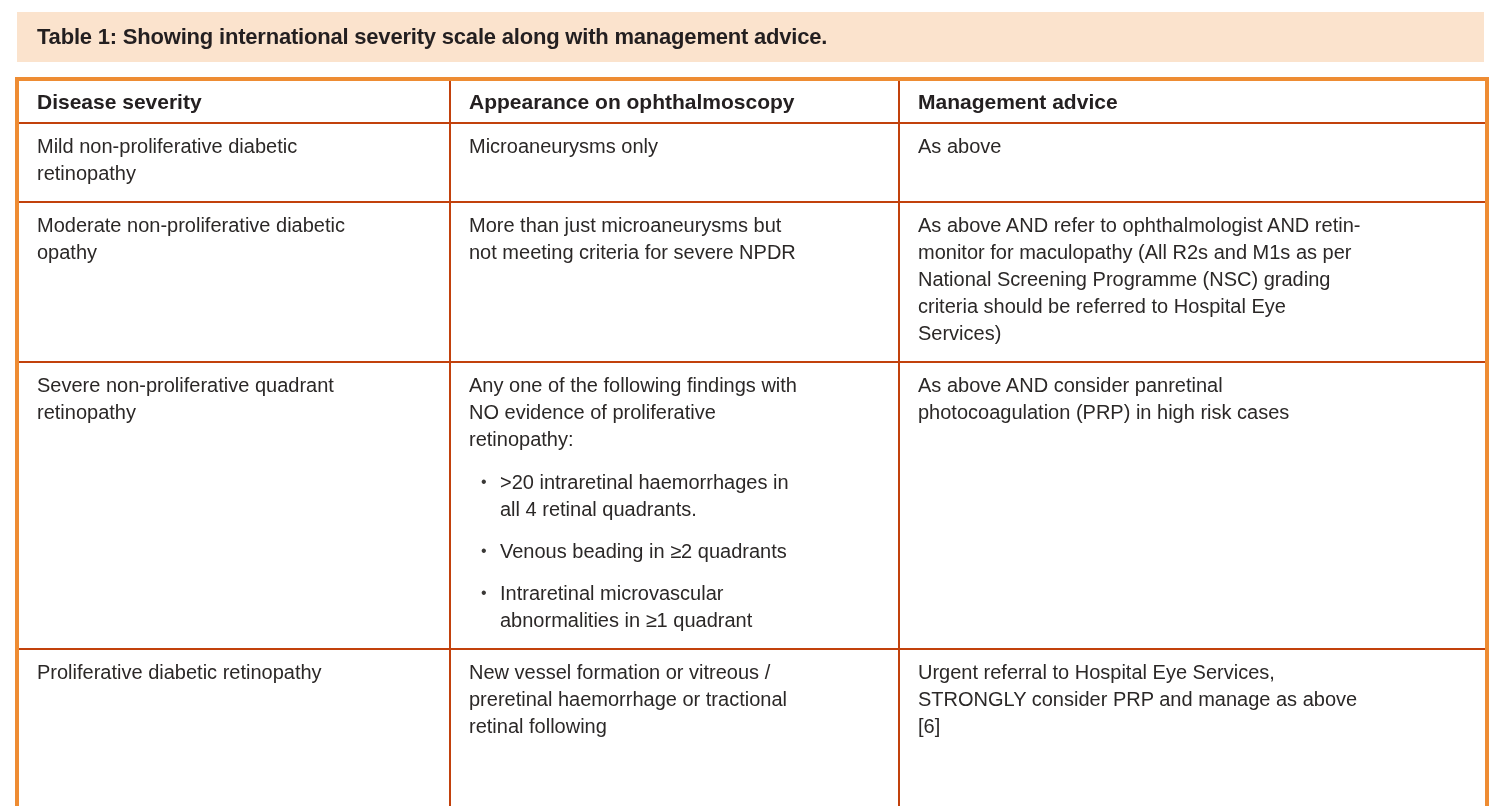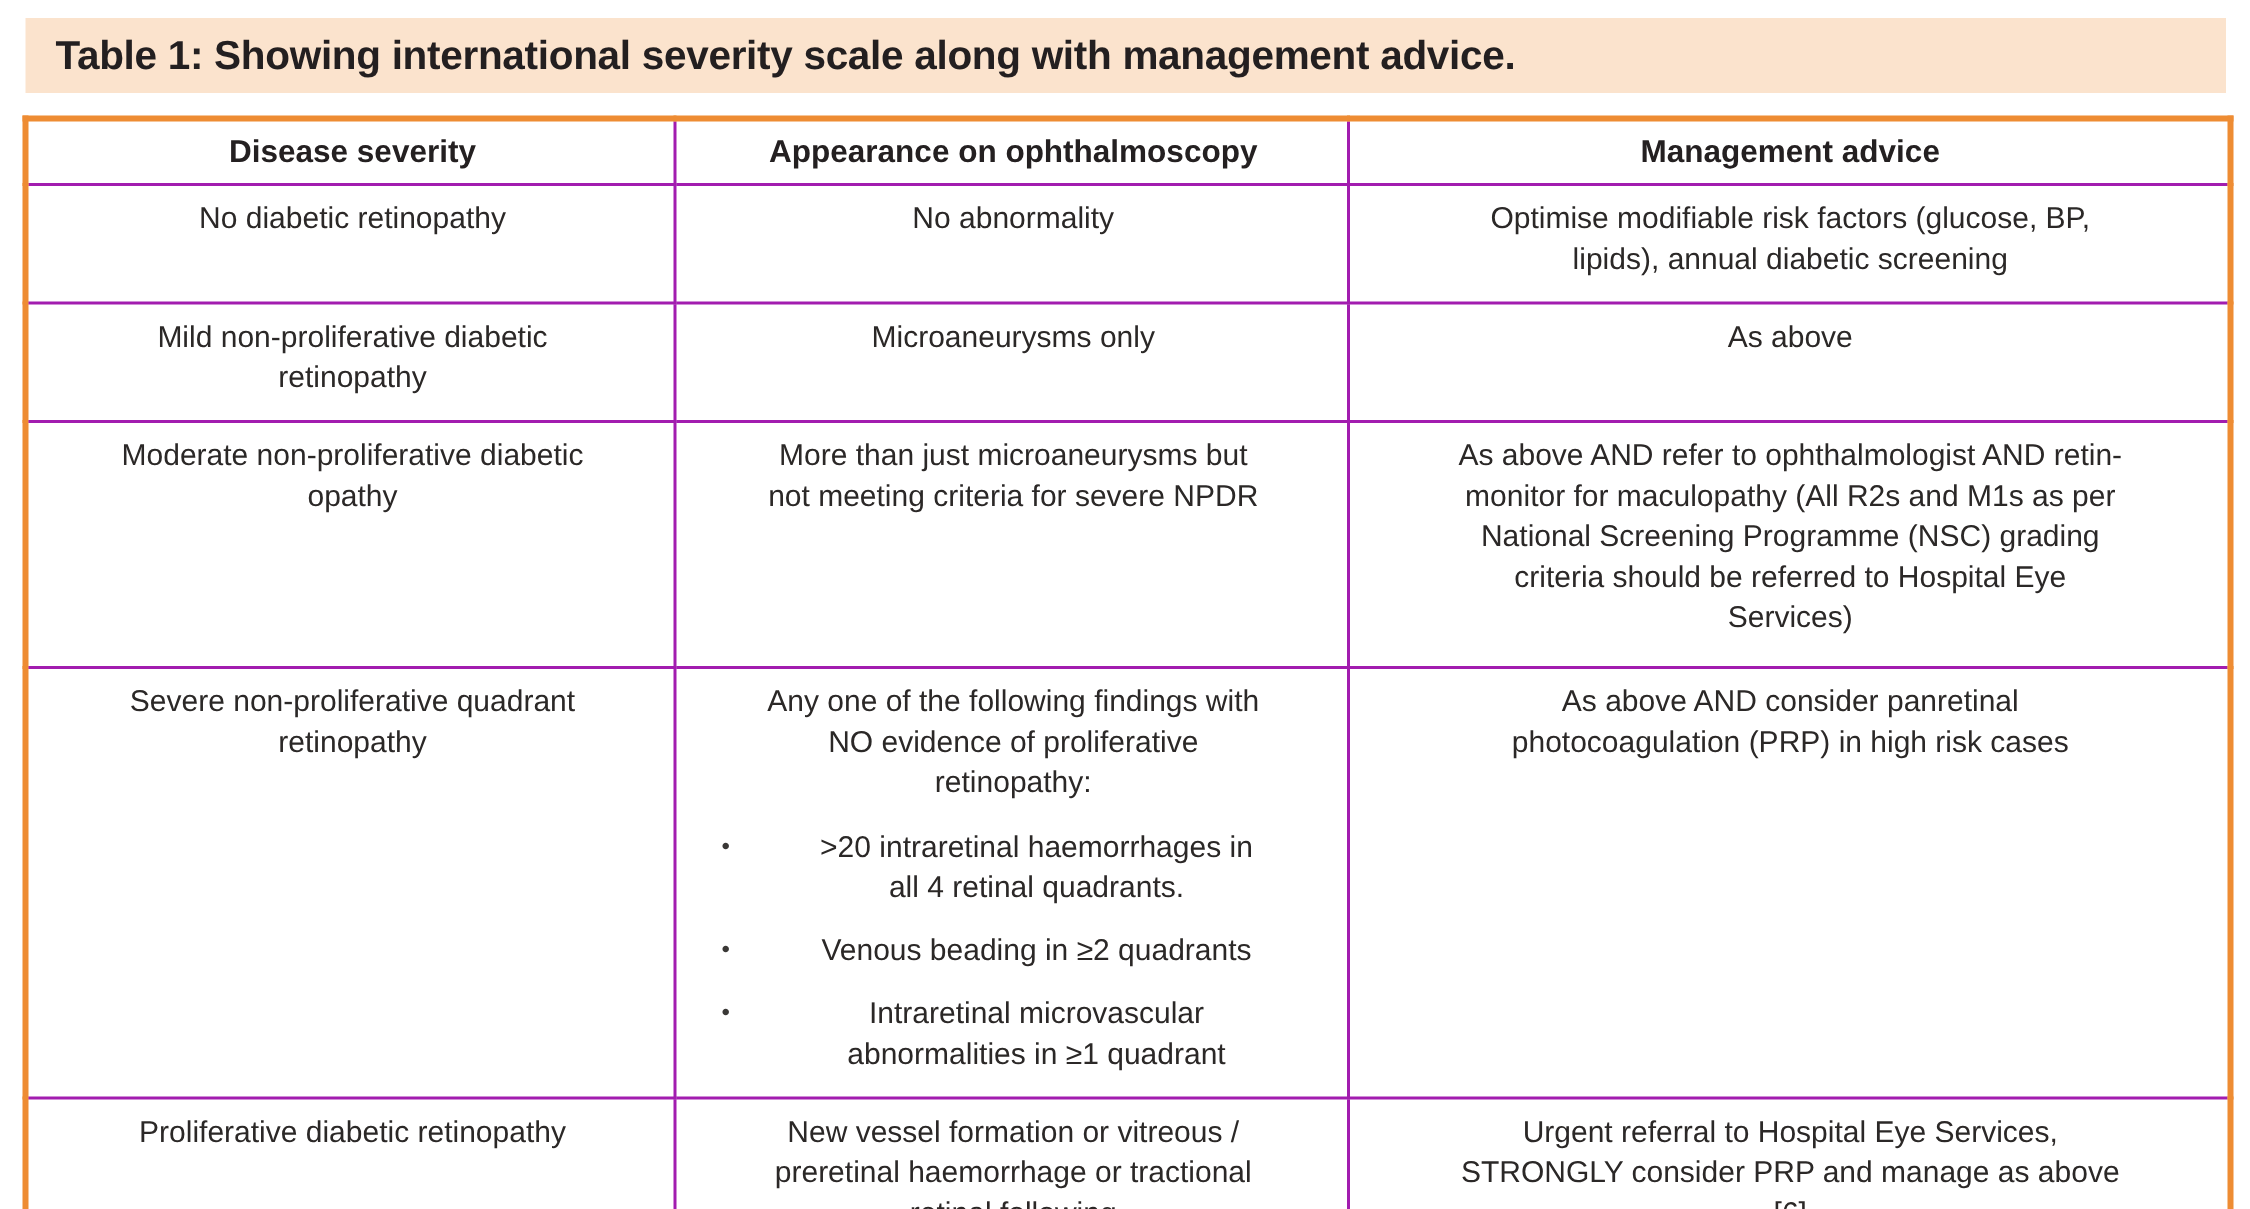--- a/index.html
+++ b/index.html
@@ -12,21 +12,21 @@
   }
   .page { position: relative; width: 1500px; height: 806px; overflow: hidden; }
 
   .title-bar {
     position: absolute;
     left: 17px; top: 12px;
     width: 1467px; height: 50px;
     background: #fbe3cd;
     display: flex; align-items: center;
     padding-left: 20px;
-    font-size: 27px;
+    font-size: 22px;
     font-weight: bold;
     color: #231f20;
     letter-spacing: -0.2px;
   }
 
   .table-wrap {
     position: absolute;
     left: 15px; top: 77px;
     width: 1470px;
   }
@@ -35,23 +35,23 @@
     width: 1470px;
     table-layout: fixed;
     border-collapse: collapse;
     border: 4px solid #ee8c33;
   }
   table.severity col.c1 { width: 433px; }
   table.severity col.c2 { width: 449px; }
   table.severity col.c3 { width: 588px; }
 
   table.severity th, table.severity td {
-    border: 2px solid #a21caf;
+    border: 2px solid #c2410c;
     vertical-align: top;
-    text-align: center;
+    text-align: left;
     padding: 9px 16px 14px 18px;
     font-size: 20px;
     line-height: 27px;
     font-weight: normal;
   }
   table.severity th {
     font-size: 21px;
     font-weight: bold;
     color: #242021;
     vertical-align: middle;
@@ -99,32 +99,20 @@
           <col class="c3">
       </colgroup>
       <thead>
         <tr>
             <th>Disease severity</th>
             <th>Appearance on ophthalmoscopy</th>
             <th>Management advice</th>
           </tr>
       </thead>
       <tbody>
-          <tr>
-            <td>
-              <span class="cell-text">No diabetic retinopathy</span>
-            </td>
-            <td>
-              <span class="cell-text">No abnormality</span>
-            </td>
-            <td>
-              <span class="cell-text">Optimise modifiable risk factors (glucose, BP,
-lipids), annual diabetic screening</span>
-            </td>
-          </tr>
           <tr>
             <td>
               <span class="cell-text">Mild non-proliferative diabetic
 retinopathy</span>
             </td>
             <td>
               <span class="cell-text">Microaneurysms only</span>
             </td>
             <td>
               <span class="cell-text">As above</span>

